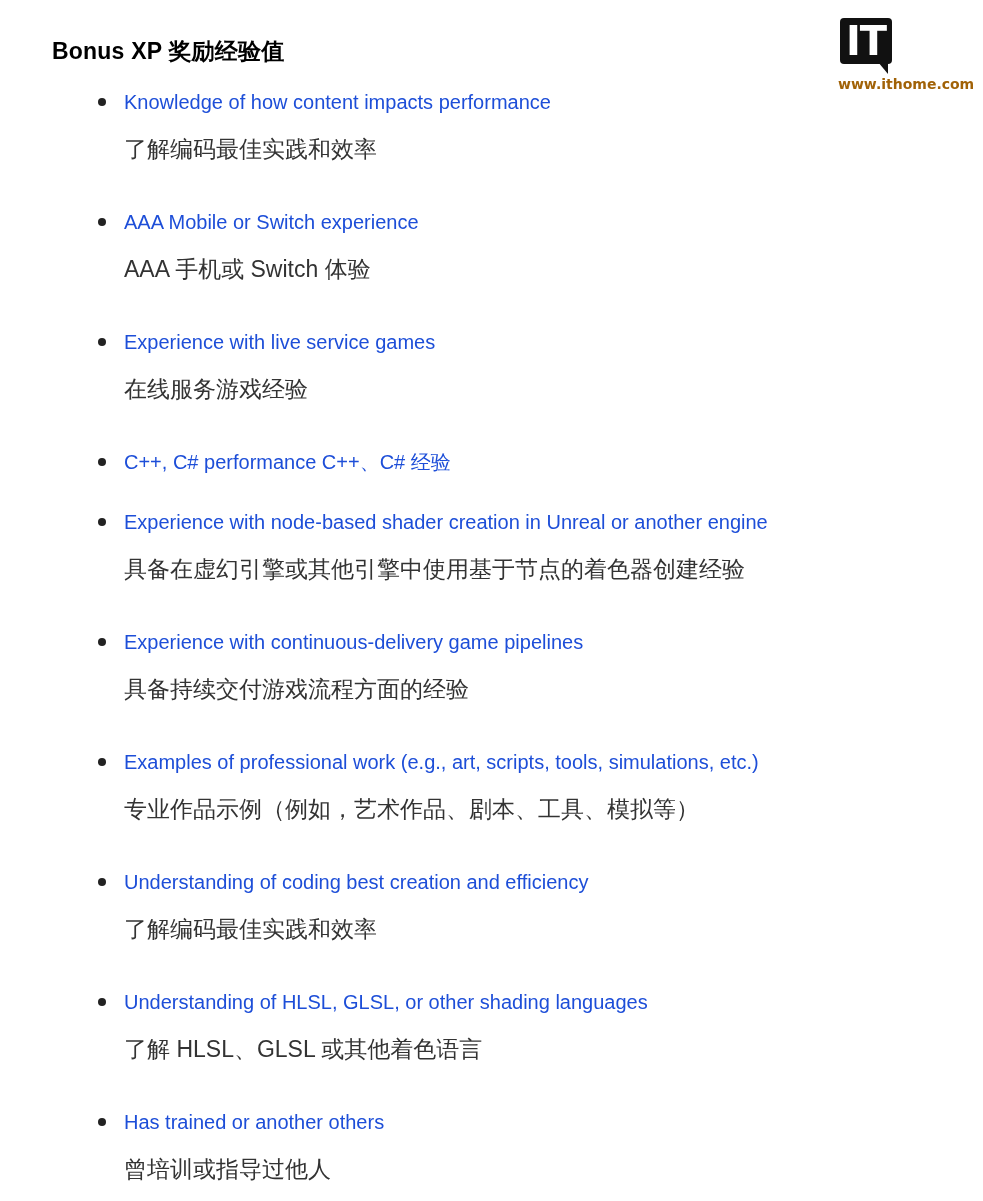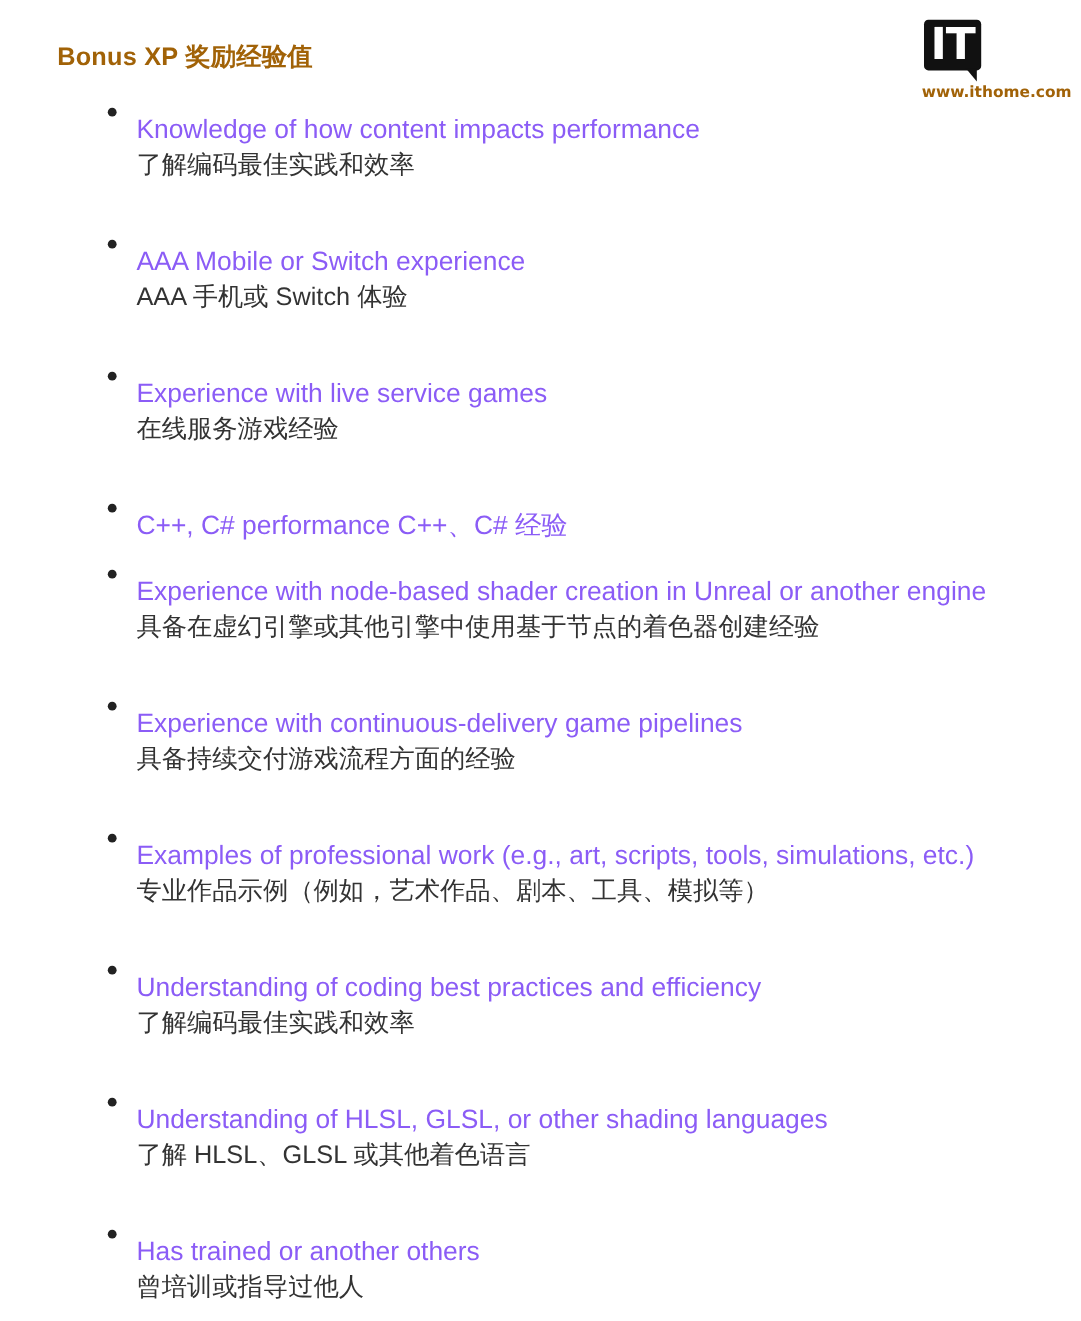--- a/index.html
+++ b/index.html
@@ -14,21 +14,21 @@
       overflow: hidden;
       font-family: "Liberation Sans", "DejaVu Sans", sans-serif;
       color: #333333;
     }
     .heading {
       position: absolute;
       left: 52px;
       top: 24px;
       font-size: 23px;
       font-weight: bold;
-      color: #a16207;
+      color: #000000;
       letter-spacing: 0.2px;
       margin-top: 12px;
     }
     .logo {
       position: absolute;
       left: 836px;
       top: 16px;
       width: 134px;
       height: 80px;
     }
@@ -98,24 +98,23 @@
       width: 8px;
       height: 8px;
       border-radius: 50%;
       background: #222222;
     }
     .en {
       position: absolute;
       left: 26px;
       top: 0;
       white-space: nowrap;
-      font-size: 24px;
+      font-size: 20px;
       line-height: 32px;
-      color: #8b5cf6;
-      margin-top: 16px;
+      color: #1d4ed8;
     }
     .zh {
       position: absolute;
       left: 26px;
       top: 47px;
       white-space: nowrap;
       font-size: 23px;
       line-height: 32px;
       color: #333333;
     }
@@ -161,21 +160,21 @@
     <span class="en">Experience with continuous-delivery game pipelines</span>
     <span class="zh">具备持续交付游戏流程方面的经验</span>
   </li>
   <li class="item" style="top:746px;">
     <span class="bullet"></span>
     <span class="en">Examples of professional work (e.g., art, scripts, tools, simulations, etc.)</span>
     <span class="zh">专业作品示例（例如，艺术作品、剧本、工具、模拟等）</span>
   </li>
   <li class="item" style="top:866px;">
     <span class="bullet"></span>
-    <span class="en">Understanding of coding best practices and efficiency</span>
+    <span class="en">Understanding of coding best creation and efficiency</span>
     <span class="zh">了解编码最佳实践和效率</span>
   </li>
   <li class="item" style="top:986px;">
     <span class="bullet"></span>
     <span class="en">Understanding of HLSL, GLSL, or other shading languages</span>
     <span class="zh">了解 HLSL、GLSL 或其他着色语言</span>
   </li>
   <li class="item" style="top:1106px;">
     <span class="bullet"></span>
     <span class="en">Has trained or another others</span>

